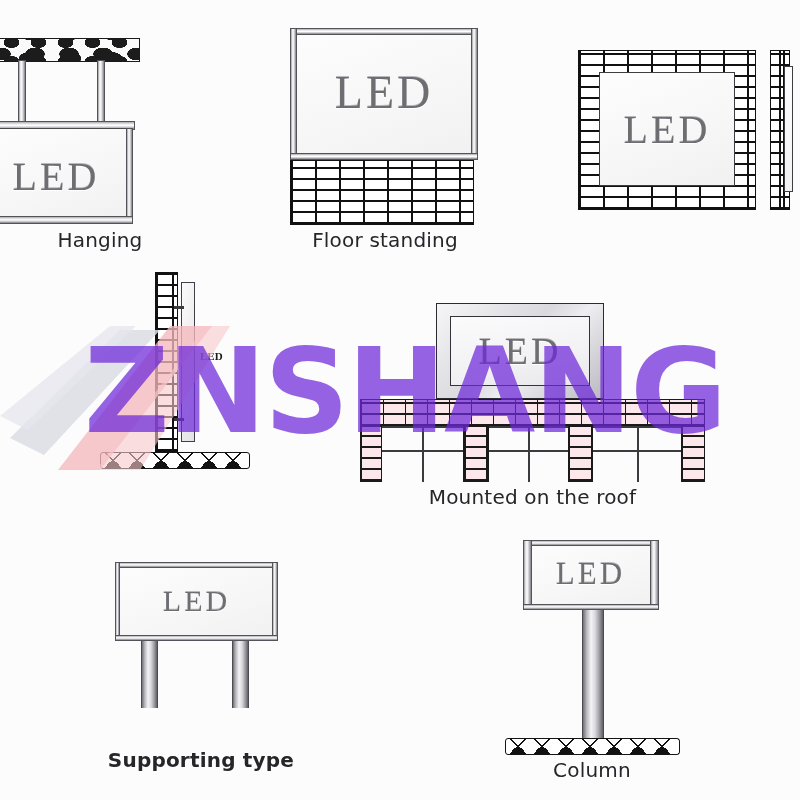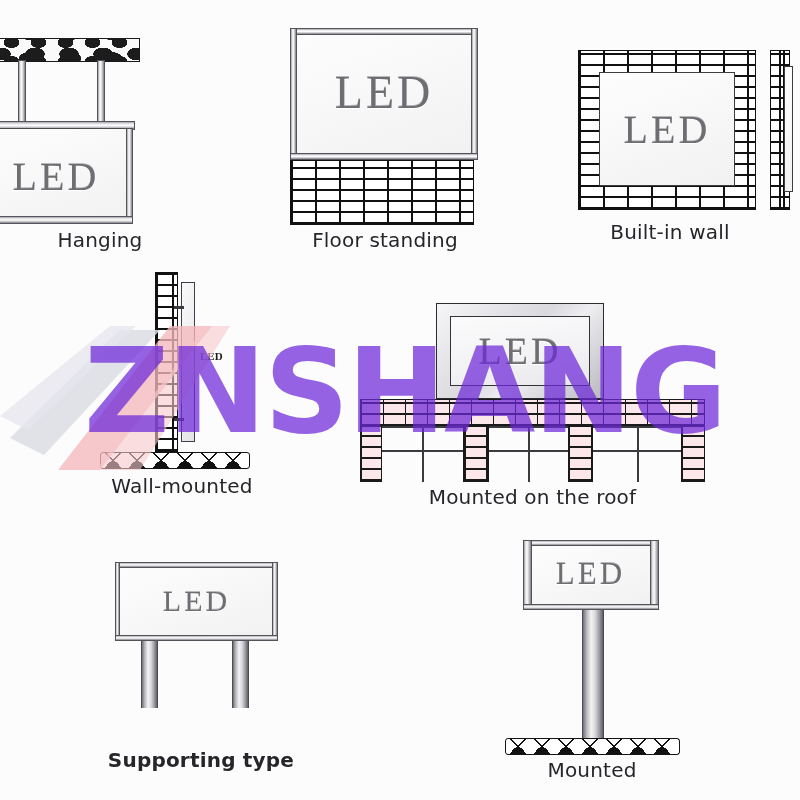--- a/index.html
+++ b/index.html
@@ -215,39 +215,37 @@
     <div class="brick" style="left:0px; top:0px; width:178px; height:160px;"></div>
 
     <div class="screen" style="left:21px; top:22px; width:136px; height:114px; border:1.5px solid #3d3d42;">
       <div class="led-text" style="font-size:40px;">LED</div>
     </div>
 
     <div class="brick offset" style="left:192px; top:0px; width:20px; height:160px;
          background-image:repeating-linear-gradient(0deg,#111 0 2px,transparent 2px 11px),repeating-linear-gradient(90deg,#111 0 2px,transparent 2px 14px);"></div>
     <div class="screen" style="left:206px; top:16px; width:9px; height:126px; border:1.5px solid #3d3d42;"></div>
 
-    <div class="caption" style="left:-8px; top:170px; width:200px;">Built-in wall</div>
   </div>
 
   <div class="cell" style="left:90px; top:268px; width:240px; height:235px;">
 
     <div class="brick" style="left:65px; top:4px; width:23px; height:180px;
          background-image:repeating-linear-gradient(0deg,#111 0 2px,transparent 2px 11px),repeating-linear-gradient(90deg,#111 0 2px,transparent 2px 16px);"></div>
 
     <div class="screen" style="left:91px; top:14px; width:14px; height:160px; border:1.5px solid #40404a;
          background:linear-gradient(100deg,#fafafa 0%,#eeeef0 50%,#e2e2e6 100%);"></div>
 
     <div class="hairline" style="left:84px; top:38px; width:10px; height:3px;"></div>
     <div class="hairline" style="left:84px; top:150px; width:10px; height:3px;"></div>
 
     <div class="tinytext" style="left:110px; top:82px;">LED</div>
 
     <div class="footing" style="left:10px; top:184px; width:150px; height:17px;"></div>
 
-    <div class="caption" style="left:-8px; top:206px; width:200px;">Wall-mounted</div>
   </div>
 
   <div class="cell" style="left:360px; top:295px; width:400px; height:215px;">
 
     <div class="bevel-frame" style="left:76px; top:8px; width:168px; height:96px;">
       <div class="bevel-inner" style="left:13px; top:12px; right:13px; bottom:12px;">
         <div class="led-text" style="font-size:38px;">LED</div>
       </div>
     </div>
 
@@ -294,16 +292,16 @@
     </div>
     <div class="bar-h" style="left:18px; top:0px; width:136px; height:6px;"></div>
     <div class="bar-v" style="left:18px; top:0px; width:9px; height:70px;"></div>
     <div class="bar-v" style="left:145px; top:0px; width:9px; height:70px;"></div>
     <div class="bar-h" style="left:18px; top:64px; width:136px; height:6px;"></div>
 
     <div class="pole" style="left:77px; top:70px; width:22px; height:132px;"></div>
 
     <div class="footing" style="left:0px; top:198px; width:175px; height:17px;"></div>
 
-    <div class="caption" style="left:-8px; top:218px; width:190px;">Mounted</div>
+    <div class="caption" style="left:-8px; top:218px; width:190px;">Column</div>
   </div>
 
 </div>
 
 </body></html>

